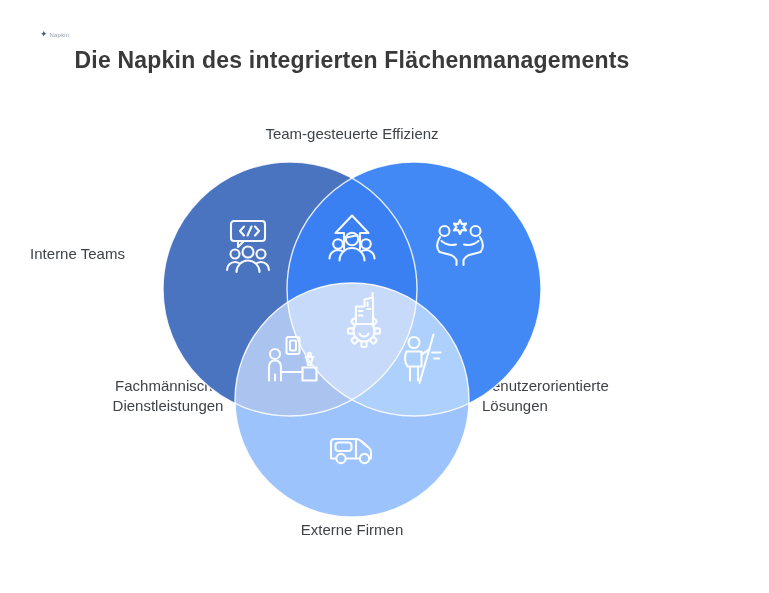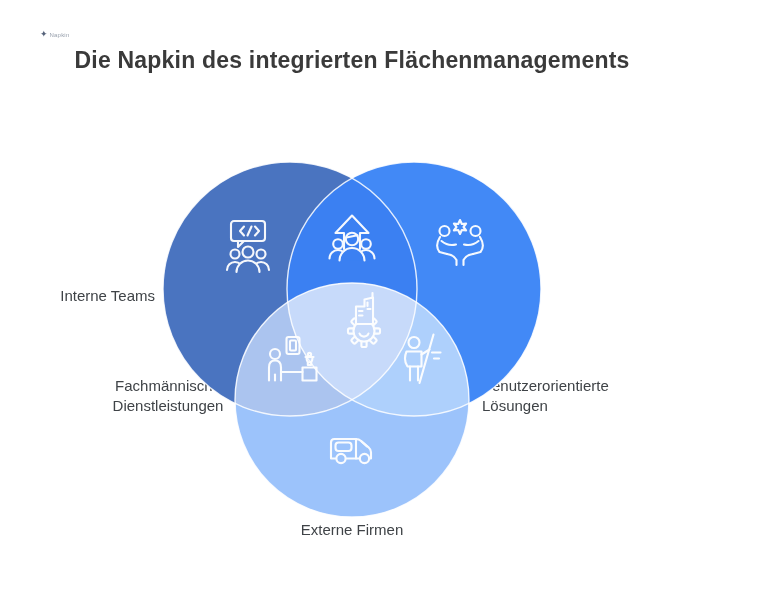--- a/index.html
+++ b/index.html
@@ -8,21 +8,21 @@
   
   .watermark{position:absolute;left:40px;top:30px;display:flex;align-items:center;gap:2px;}
   .wm-star{font-size:9px;color:#55627a;line-height:1;}
   .wm-text{font-size:6px;color:#98a0ad;letter-spacing:.2px;}
   
   .title{position:absolute;left:352px;top:47px;transform:translateX(-50%);
          font-size:23px;font-weight:bold;color:#3a3a3a;white-space:nowrap;letter-spacing:.2px;}
   
   .lbl{position:absolute;font-size:15px;color:#3f4347;line-height:20px;}
   .lbl-top{left:352px;top:124px;transform:translateX(-50%);white-space:nowrap;}
-  .lbl-left{left:0;top:244px;width:155px;text-align:right;margin-top:42px;}
+  .lbl-left{left:0;top:244px;width:155px;text-align:center;}
   .lbl-right{left:550px;top:244px;white-space:nowrap;}
   .lbl-bl{left:168px;top:376px;transform:translateX(-50%);width:150px;text-align:center;}
   .lbl-br{left:482px;top:376px;width:160px;text-align:left;}
   .lbl-bottom{left:352px;top:520px;transform:translateX(-50%);white-space:nowrap;text-align:center;}
   
   .ol{fill:none;stroke:rgba(255,255,255,.85);stroke-width:1.4;}
   .ic{fill:none;stroke:#ffffff;stroke-width:2.1;stroke-linecap:round;stroke-linejoin:round;}
   .ics{stroke:#ffffff;stroke-width:2.1;stroke-linecap:round;stroke-linejoin:round;}
   .icf{stroke:none;}
   .icon-g{opacity:.95;}
@@ -32,20 +32,21 @@
 
 <div id="page">
 
   <div class="watermark">
     <span class="wm-star">✦</span>
     <span class="wm-text">Napkin</span>
   </div>
 
   <div class="title">Die Napkin des integrierten Flächenmanagements</div>
 
+  <div class="lbl lbl-top">Team-gesteuerte Effizienz</div>
   <div class="lbl lbl-left">Interne Teams</div>
   <div class="lbl lbl-bl">Fachmännische Dienstleistungen</div>
   <div class="lbl lbl-br">Benutzerorientierte Lösungen</div>
   <div class="lbl lbl-bottom">Externe Firmen</div>
 
   <svg width="769" height="593" viewBox="0 0 769 593" style="position:absolute;left:0;top:0;">
     <defs>
       <clipPath id="cL">
           <circle cx="290" cy="289" r="127"></circle>
         </clipPath>

